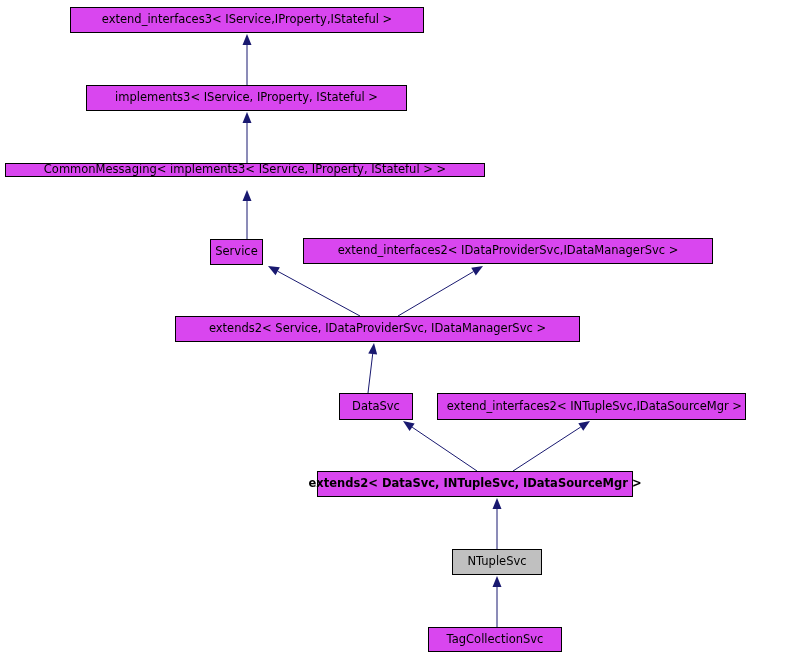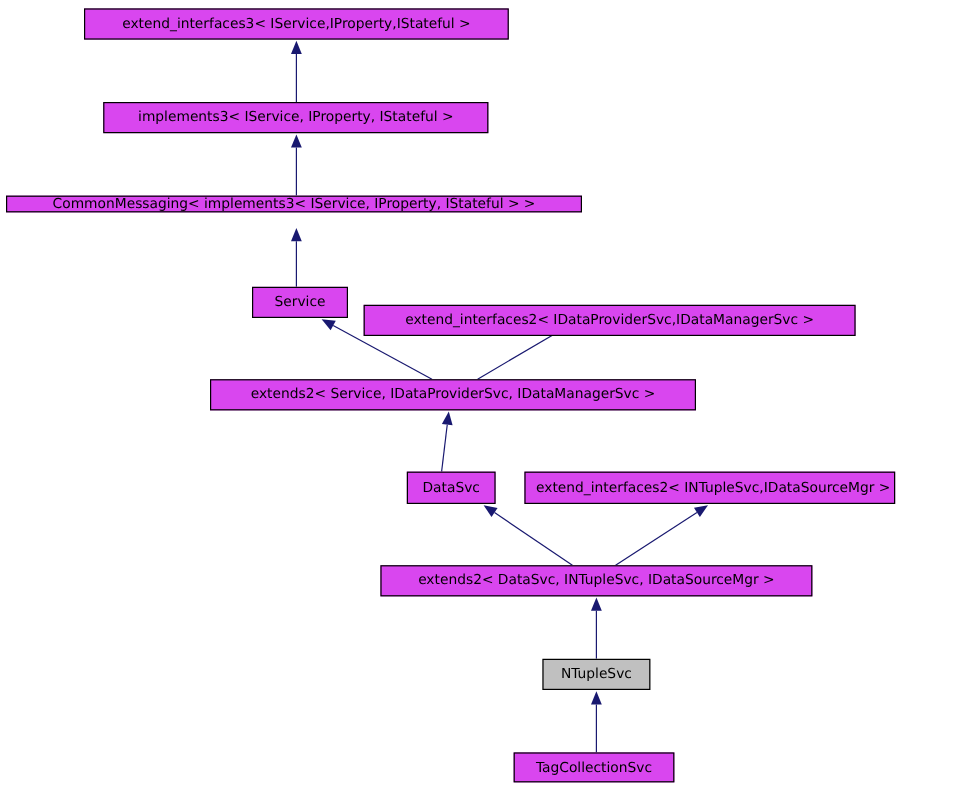--- a/index.html
+++ b/index.html
@@ -84,36 +84,36 @@
   <div id="nodes">
       <div class="node" style="left: 70px; top: 7px; width: 354px; height: 26px;">
     <span class="lbl">extend_interfaces3&lt; IService,IProperty,IStateful &gt;</span>
   </div>
       <div class="node" style="left: 86px; top: 85px; width: 321px; height: 26px;">
     <span class="lbl">implements3&lt; IService, IProperty, IStateful &gt;</span>
   </div>
       <div class="node" style="left: 5px; top: 163px; width: 480px; height: 14px;">
     <span class="lbl">CommonMessaging&lt; implements3&lt; IService, IProperty, IStateful &gt; &gt;</span>
   </div>
-      <div class="node" style="left: 210px; top: 239px; width: 80px; height: 26px;">
+      <div class="node" style="left: 210px; top: 239px; width: 53px; height: 26px;">
     <span class="lbl">Service</span>
   </div>
-      <div class="node" style="left: 303px; top: 254px; width: 410px; height: 26px;">
+      <div class="node" style="left: 303px; top: 238px; width: 410px; height: 26px;">
     <span class="lbl">extend_interfaces2&lt; IDataProviderSvc,IDataManagerSvc &gt;</span>
   </div>
       <div class="node" style="left: 175px; top: 316px; width: 405px; height: 26px;">
     <span class="lbl">extends2&lt; Service, IDataProviderSvc, IDataManagerSvc &gt;</span>
   </div>
       <div class="node" style="left: 339px; top: 393px; width: 74px; height: 27px;">
     <span class="lbl">DataSvc</span>
   </div>
       <div class="node" style="left: 437px; top: 393px; width: 309px; height: 27px; justify-content: flex-end;">
     <span class="lbl">extend_interfaces2&lt; INTupleSvc,IDataSourceMgr &gt;</span>
   </div>
-      <div class="node" style="left: 317px; top: 471px; width: 360px; height: 26px;">
+      <div class="node" style="left: 317px; top: 471px; width: 316px; height: 26px; font-weight: bold;">
     <span class="lbl">extends2&lt; DataSvc, INTupleSvc, IDataSourceMgr &gt;</span>
   </div>
       <div class="node highlight" style="left: 452px; top: 549px; width: 90px; height: 26px;">
     <span class="lbl">NTupleSvc</span>
   </div>
       <div class="node" style="left: 428px; top: 627px; width: 134px; height: 25px;">
     <span class="lbl">TagCollectionSvc</span>
   </div>
     </div>
 </div>

